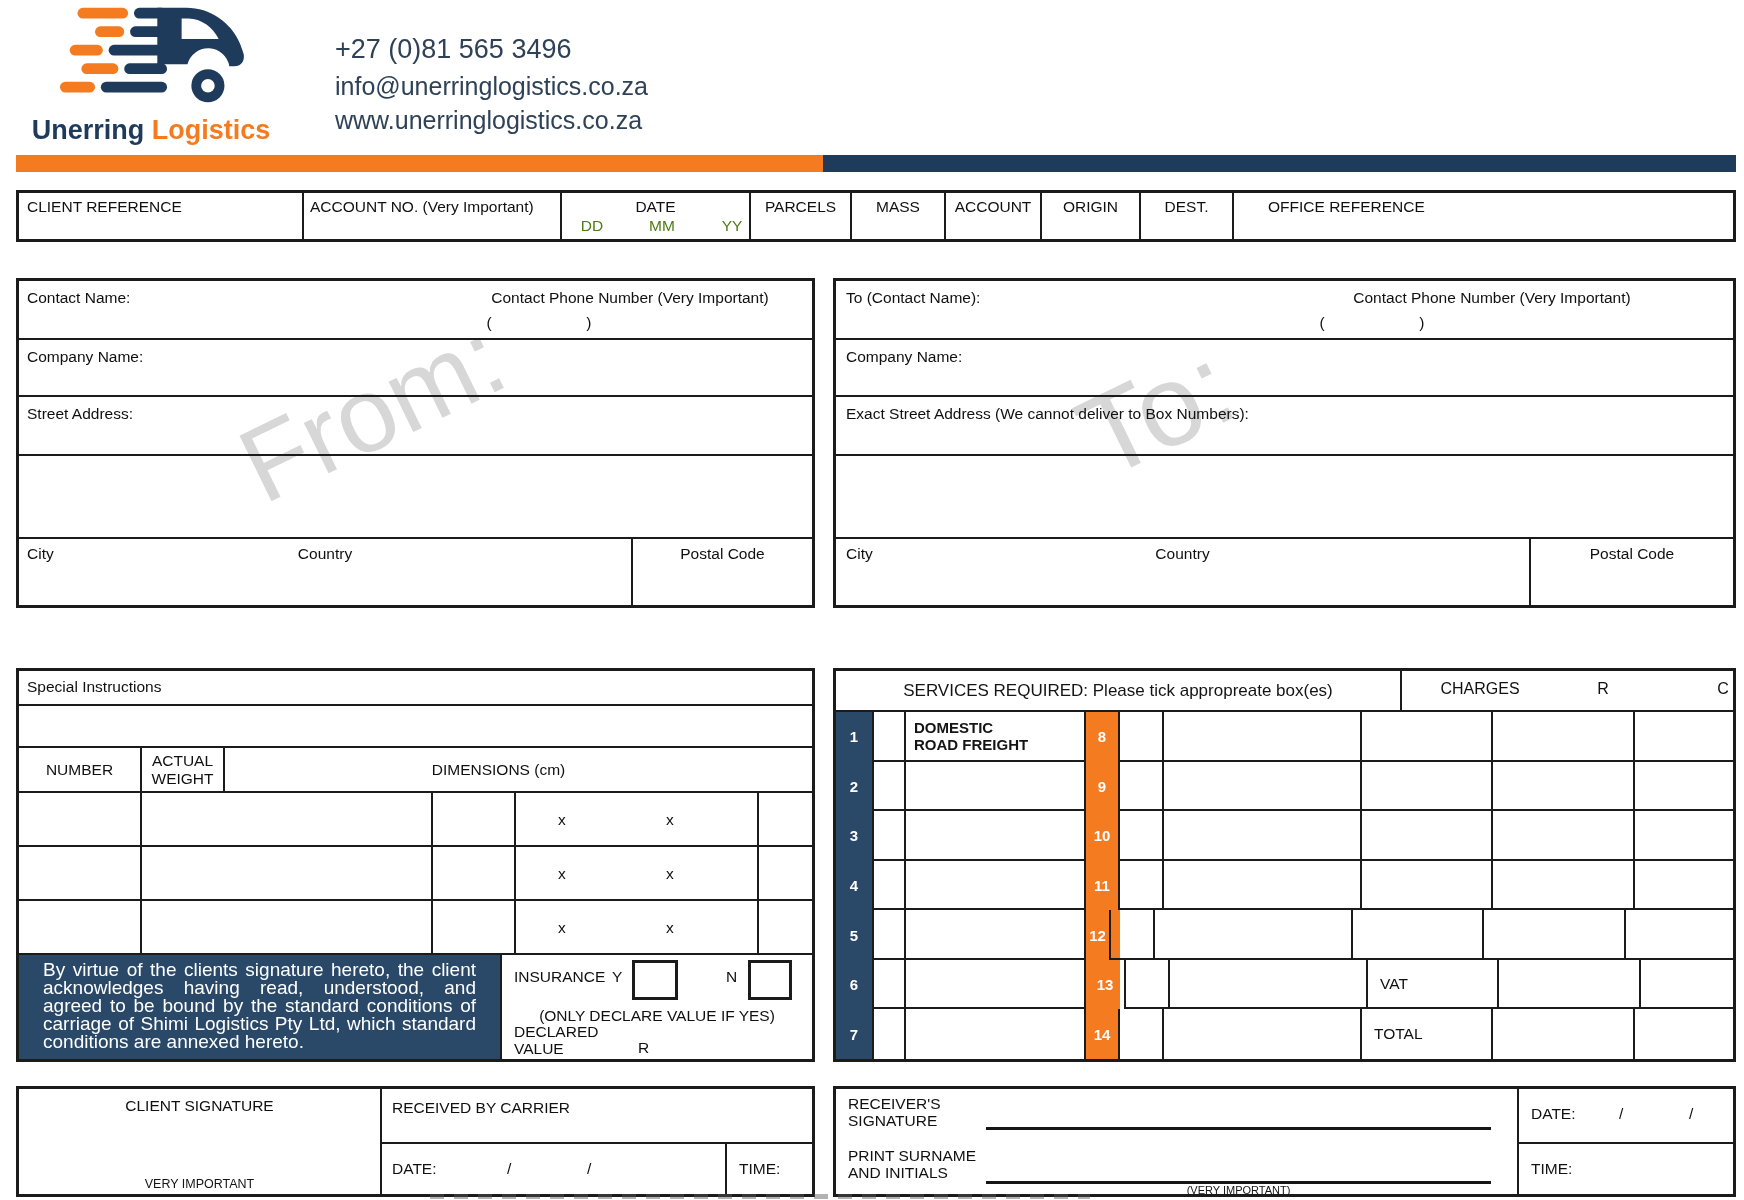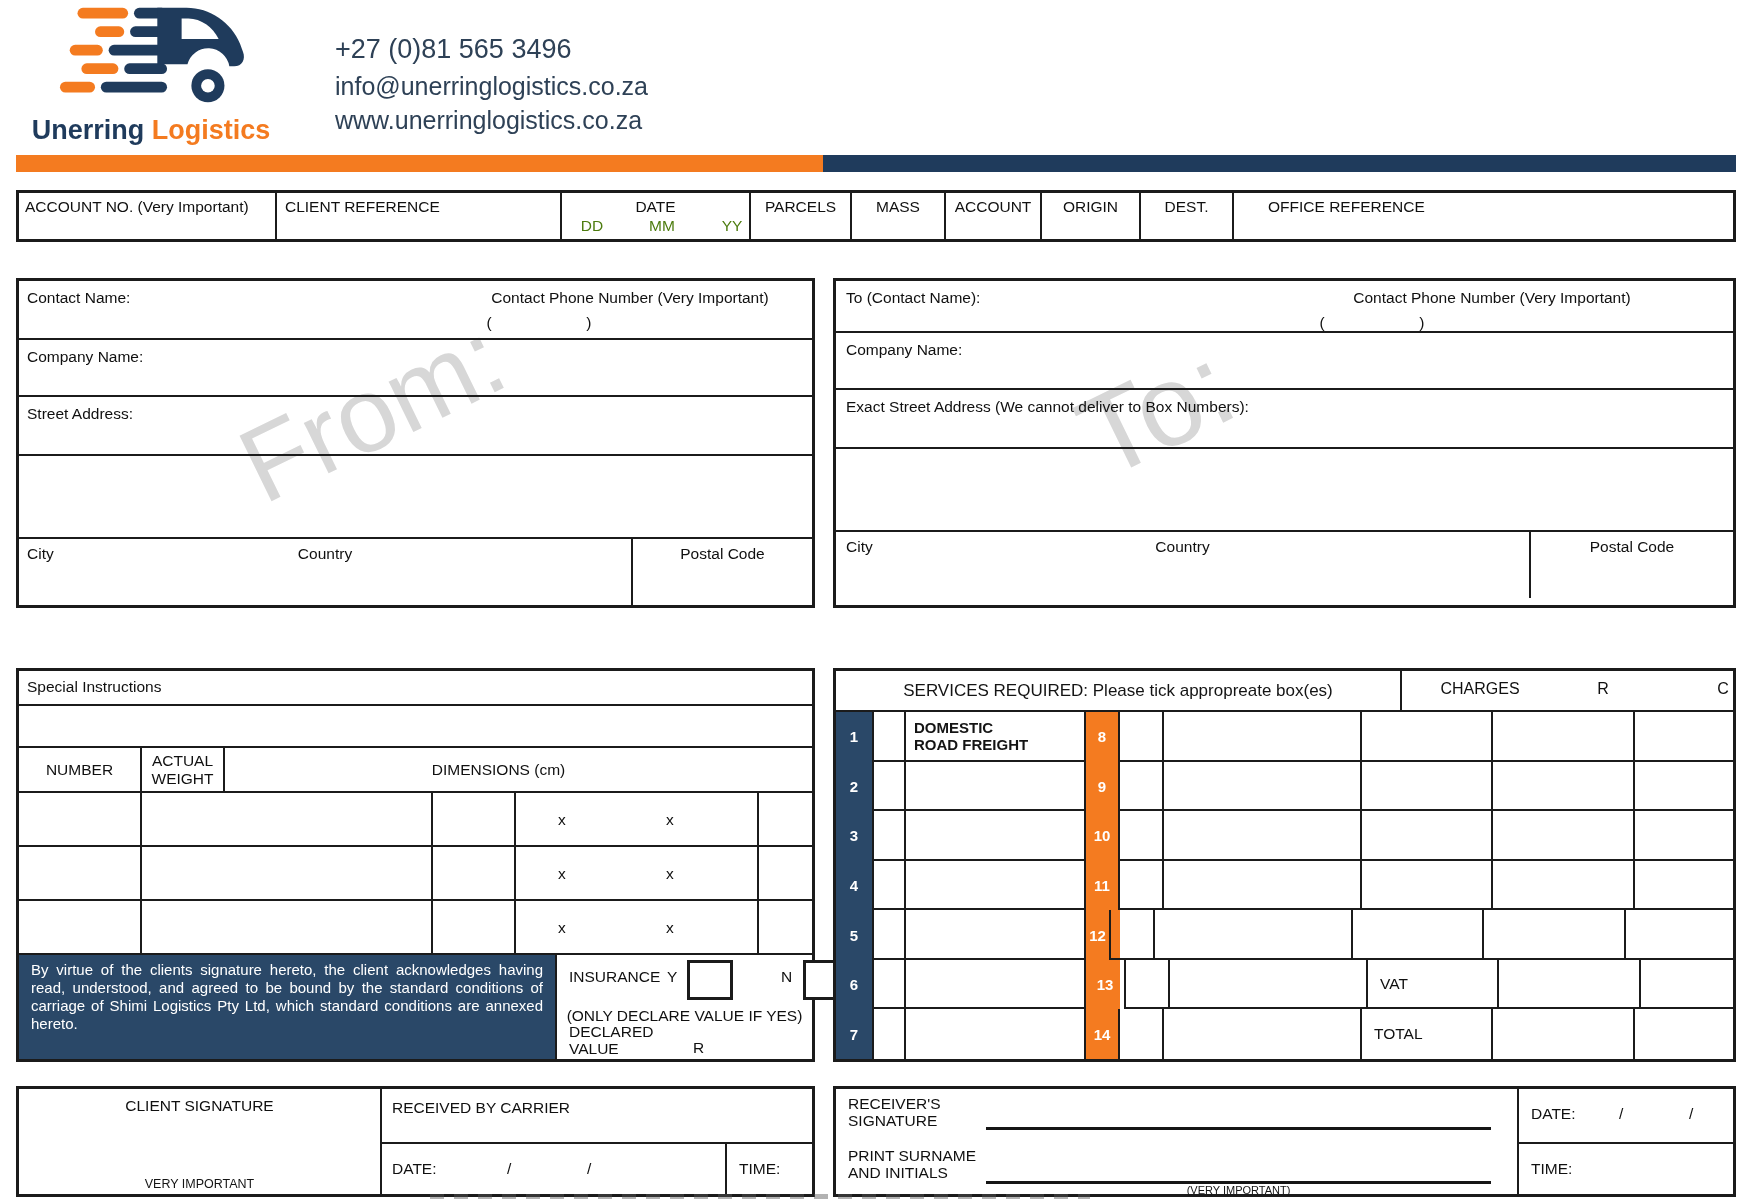--- a/index.html
+++ b/index.html
@@ -64,25 +64,25 @@
     <div style="font-size:25px;margin-bottom:5px">info@unerringlogistics.co.za</div>
     <div style="font-size:25px">www.unerringlogistics.co.za</div>
   </div>
 
   <div class="abs flexr" style="left:16px;top:155px;width:1720px;height:17px">
     <div style="width:807px;background:var(--orange,#F47B20)"></div>
     <div style="flex:1;background:var(--navy,#1F3B5C)"></div>
   </div>
 
   <div class="abs b3 flexr" style="left:16px;top:190px;width:1720px;height:52px">
+    <div class="br" style="width:285px;position:relative">
+      <span class="abs lbl" style="left:8px;top:5px">CLIENT REFERENCE</span>
+    </div>
     <div class="br" style="width:258px;position:relative">
       <span class="abs lbl" style="left:6px;top:5px">ACCOUNT NO. (Very Important)</span>
-    </div>
-    <div class="br" style="width:285px;position:relative">
-      <span class="abs lbl" style="left:8px;top:5px">CLIENT REFERENCE</span>
     </div>
     <div class="br" style="width:189px;position:relative">
       <span class="abs lbl ctr" style="left:0;top:5px;width:100%">DATE</span>
       <span class="abs lbl gray ctr" style="left:10px;bottom:4px;width:40px">DD</span>
       <span class="abs lbl gray ctr" style="left:80px;bottom:4px;width:40px">MM</span>
       <span class="abs lbl gray ctr" style="left:150px;bottom:4px;width:40px">YY</span>
     </div>
     <div class="br" style="width:101px;position:relative">
       <span class="abs lbl ctr" style="left:0;top:5px;width:100%">PARCELS</span>
     </div>
@@ -123,21 +123,21 @@
         <span class="abs lbl ctr" style="left:0;top:6px;width:100%">Country</span>
       </div>
       <div style="flex:1;position:relative">
         <span class="abs lbl ctr" style="left:0;top:6px;width:100%">Postal Code</span>
       </div>
     </div>
   </div>
 
   <div class="abs b3" style="left:833px;top:278px;width:903px;height:330px">
     <div class="abs wm cc" style="left:120px;top:-10px;width:400px;height:280px;font-size:115px;transform:rotate(-26deg)">To:</div>
-    <div class="rowz bb" style="height:52px;position:relative">
+    <div class="rowz bb" style="height:59px;position:relative">
       <span class="abs lbl" style="left:10px;top:8px">To (Contact Name):</span>
       <span class="abs lbl ctr" style="left:456px;top:8px;width:400px">Contact Phone Number (Very Important)</span>
       <span class="abs lbl ctr pre" style="left:436px;top:33px;width:200px">(                      )</span>
     </div>
     <div class="rowz bb" style="height:57px;position:relative">
       <span class="abs lbl" style="left:10px;top:8px">Company Name:</span>
     </div>
     <div class="rowz bb" style="height:59px;position:relative">
       <span class="abs lbl" style="left:10px;top:8px">Exact Street Address (We cannot deliver to Box Numbers):</span>
     </div>
@@ -188,21 +188,21 @@
       <div class="br" style="width:123px"></div>
       <div class="br" style="width:291px"></div>
       <div class="br" style="width:83px"></div>
       <div class="br" style="width:243px;position:relative">
         <span class="abs lbl" style="left:42px;top:18px">x</span>
         <span class="abs lbl" style="left:150px;top:18px">x</span>
       </div>
       <div style="flex:1"></div>
     </div>
     <div class="flexr" style="height:104px">
-      <div class="navybg" style="width:536px;color:#fff;font-size:15px;line-height:18px;padding:6px 12px;text-align:justify">By virtue of the clients signature hereto, the client acknowledges having read, understood, and agreed to be bound by the standard conditions of carriage of Shimi Logistics Pty Ltd, which standard conditions are annexed hereto.</div>
+      <div class="navybg" style="width:481px;color:#fff;font-size:19px;line-height:18px;padding:6px 24px;text-align:justify">By virtue of the clients signature hereto, the client acknowledges having read, understood, and agreed to be bound by the standard conditions of carriage of Shimi Logistics Pty Ltd, which standard conditions are annexed hereto.</div>
       <div style="flex:1;position:relative;border-left:2px solid #1b1b1b">
         <span class="abs lbl" style="left:12px;top:13px;font-weight:500">INSURANCE</span>
         <span class="abs lbl" style="left:110px;top:13px">Y</span>
         <div class="abs chkbox" style="left:130px;top:5px;width:46px;height:40px"></div>
         <span class="abs lbl" style="left:224px;top:13px">N</span>
         <div class="abs chkbox" style="left:246px;top:5px;width:44px;height:40px"></div>
         <span class="abs lbl ctr" style="left:0;top:52px;width:100%">(ONLY DECLARE VALUE IF YES)</span>
         <span class="abs lbl preline" style="left:12px;top:68px;line-height:17px">DECLARED
 VALUE</span>
         <span class="abs lbl" style="left:136px;top:84px">R</span>

